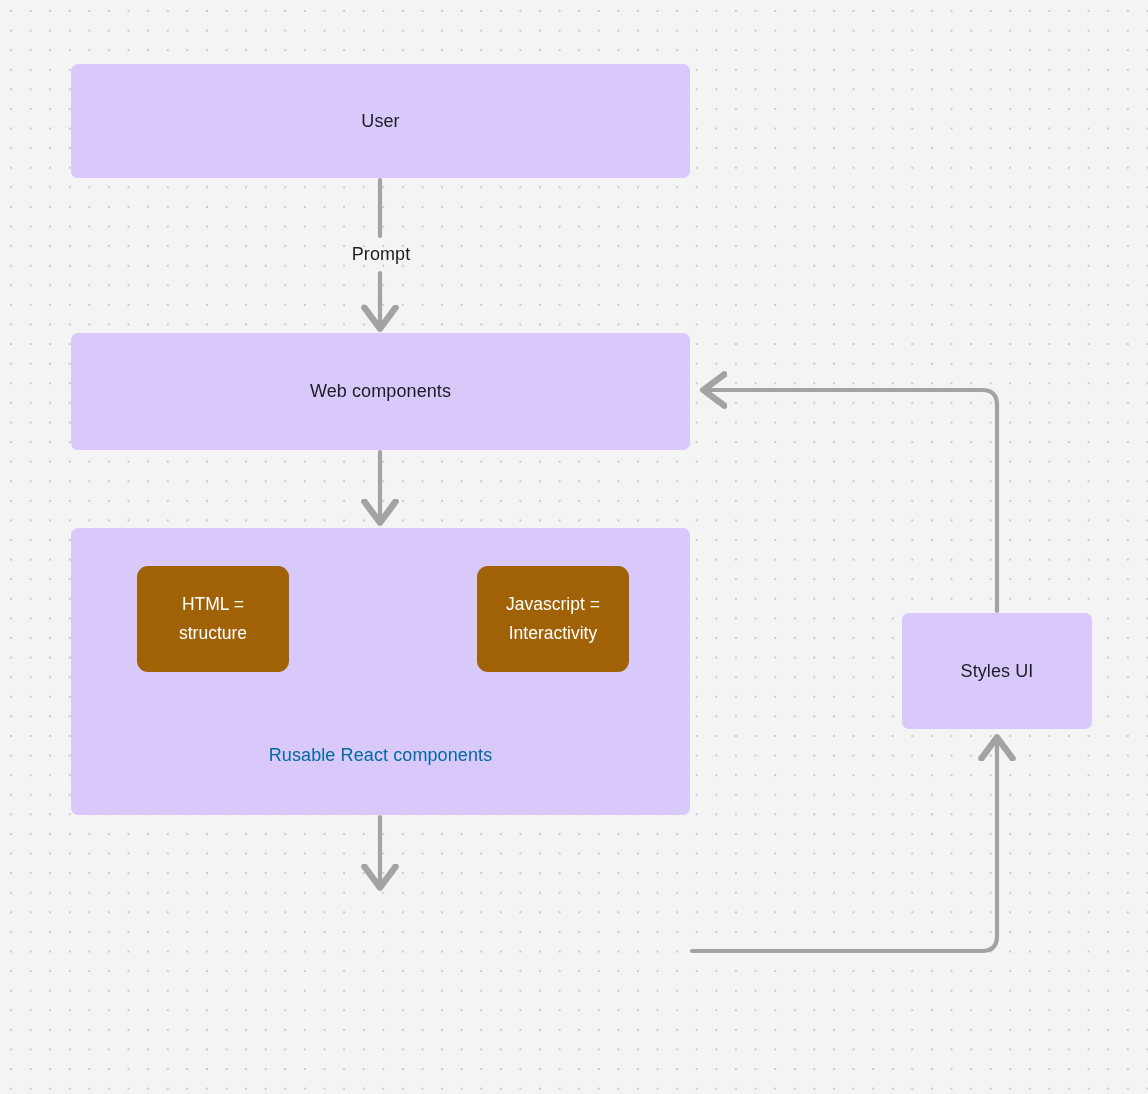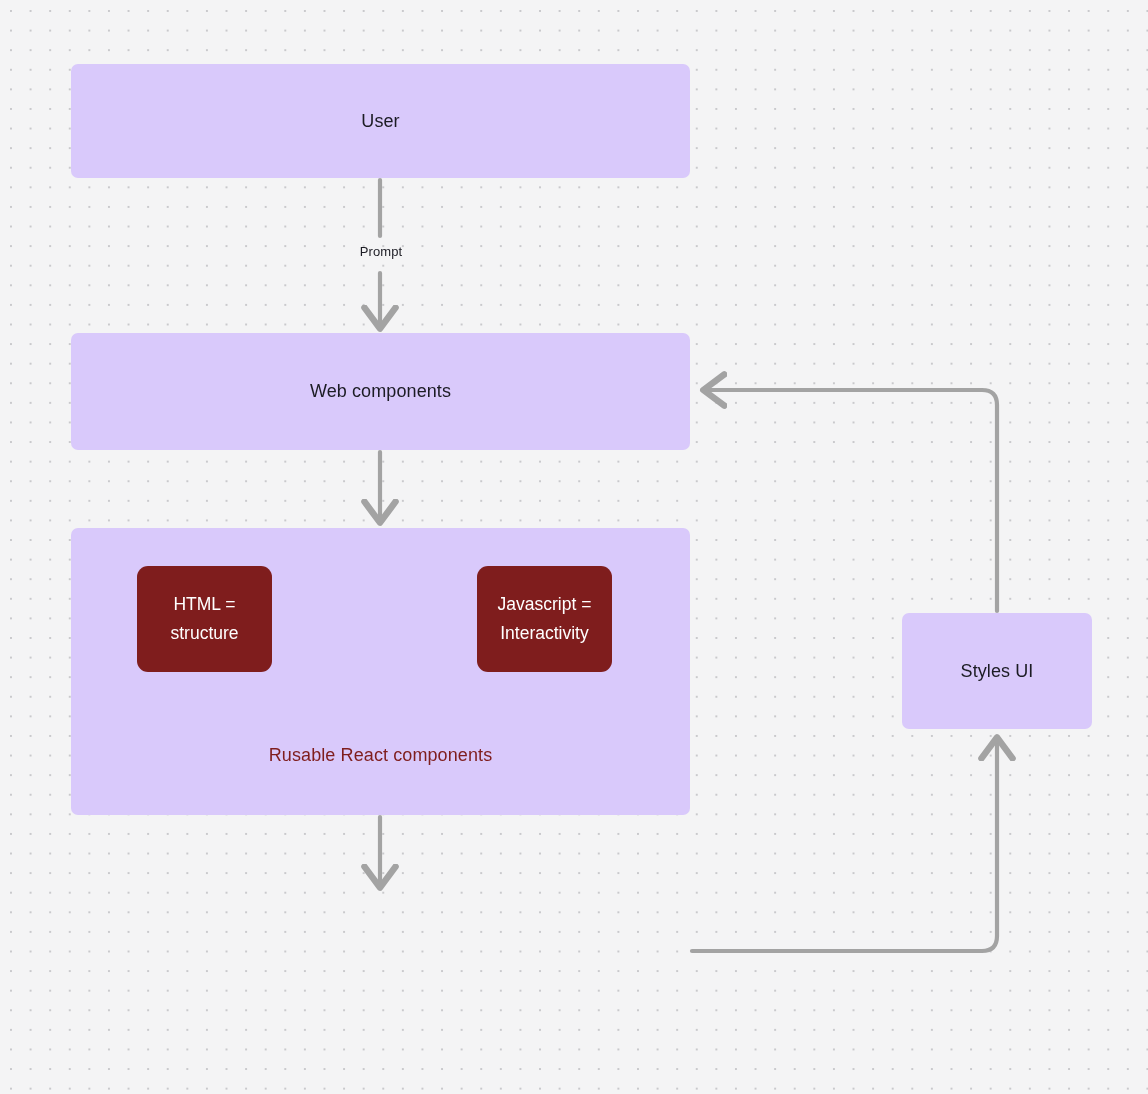--- a/index.html
+++ b/index.html
@@ -64,24 +64,24 @@
   .subnode-row {
     position: absolute;
     left: 0;
     top: 38px;
     width: 619px;
     height: 106px;
   }
   .subnode {
     position: absolute;
     box-sizing: border-box;
-    background-color: #7f1d1d;
+    background-color: #a16207;
     border-radius: 11px;
     height: 106px;
-    width: 135px;
+    width: 152px;
     display: flex;
     align-items: center;
     justify-content: center;
   }
   .subnode-label {
     color: #ffffff;
     font-size: 17.5px;
     line-height: 1.65;
     text-align: center;
     font-weight: 400;
@@ -89,34 +89,34 @@
   #subnode-html { left: 66px; }
   #subnode-css  { left: 236px; }
   #subnode-js   { left: 406px; }
 
   #components-caption {
     position: absolute;
     left: 0;
     top: 217px;
     width: 619px;
     text-align: center;
-    color: #7f1d1d;
+    color: #0369a1;
     font-size: 18px;
     letter-spacing: 0.1px;
   }
 
   
   #edge-label-prompt {
     position: absolute;
     left: 339px;
     top: 244px;
     width: 84px;
     text-align: center;
     color: #1c1c24;
-    font-size: 13px;
+    font-size: 18px;
     letter-spacing: 0.1px;
   }
 </style>
 </head>
 <body>
 
 <div id="canvas">
 
   <svg id="edge-layer" viewBox="0 0 1148 1094" width="1148" height="1094" xmlns="http://www.w3.org/2000/svg">
     <defs>

